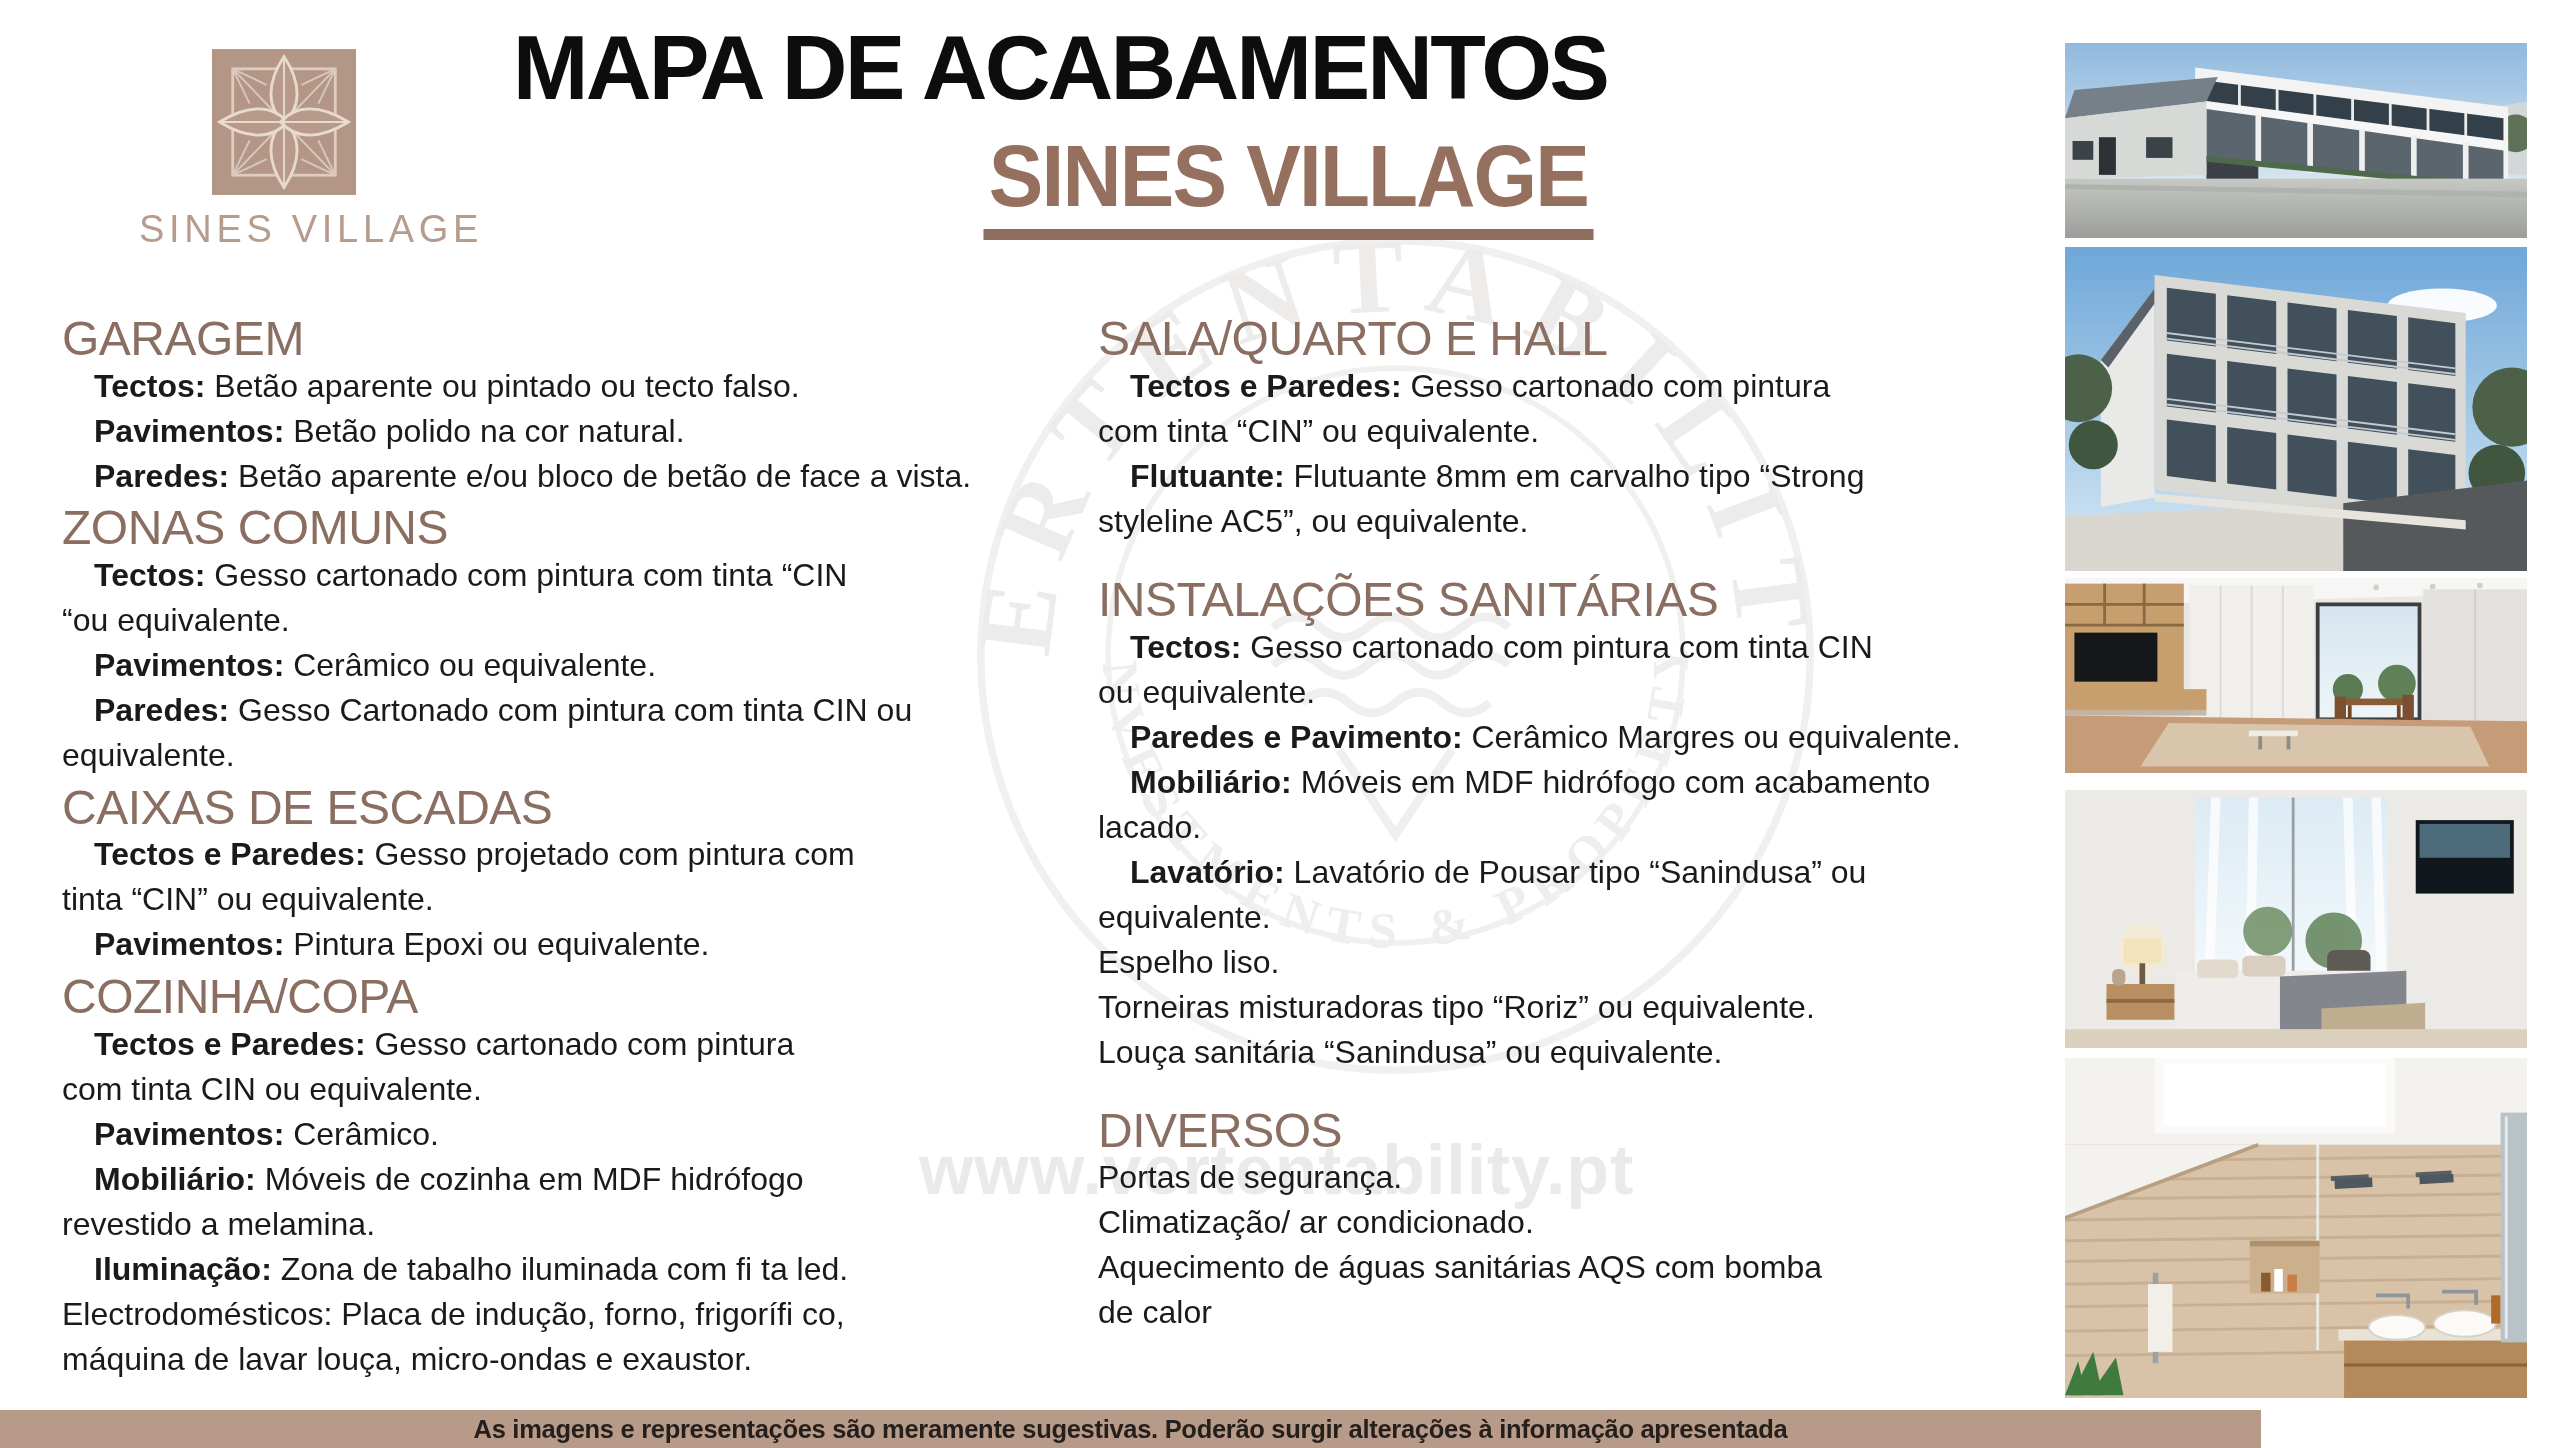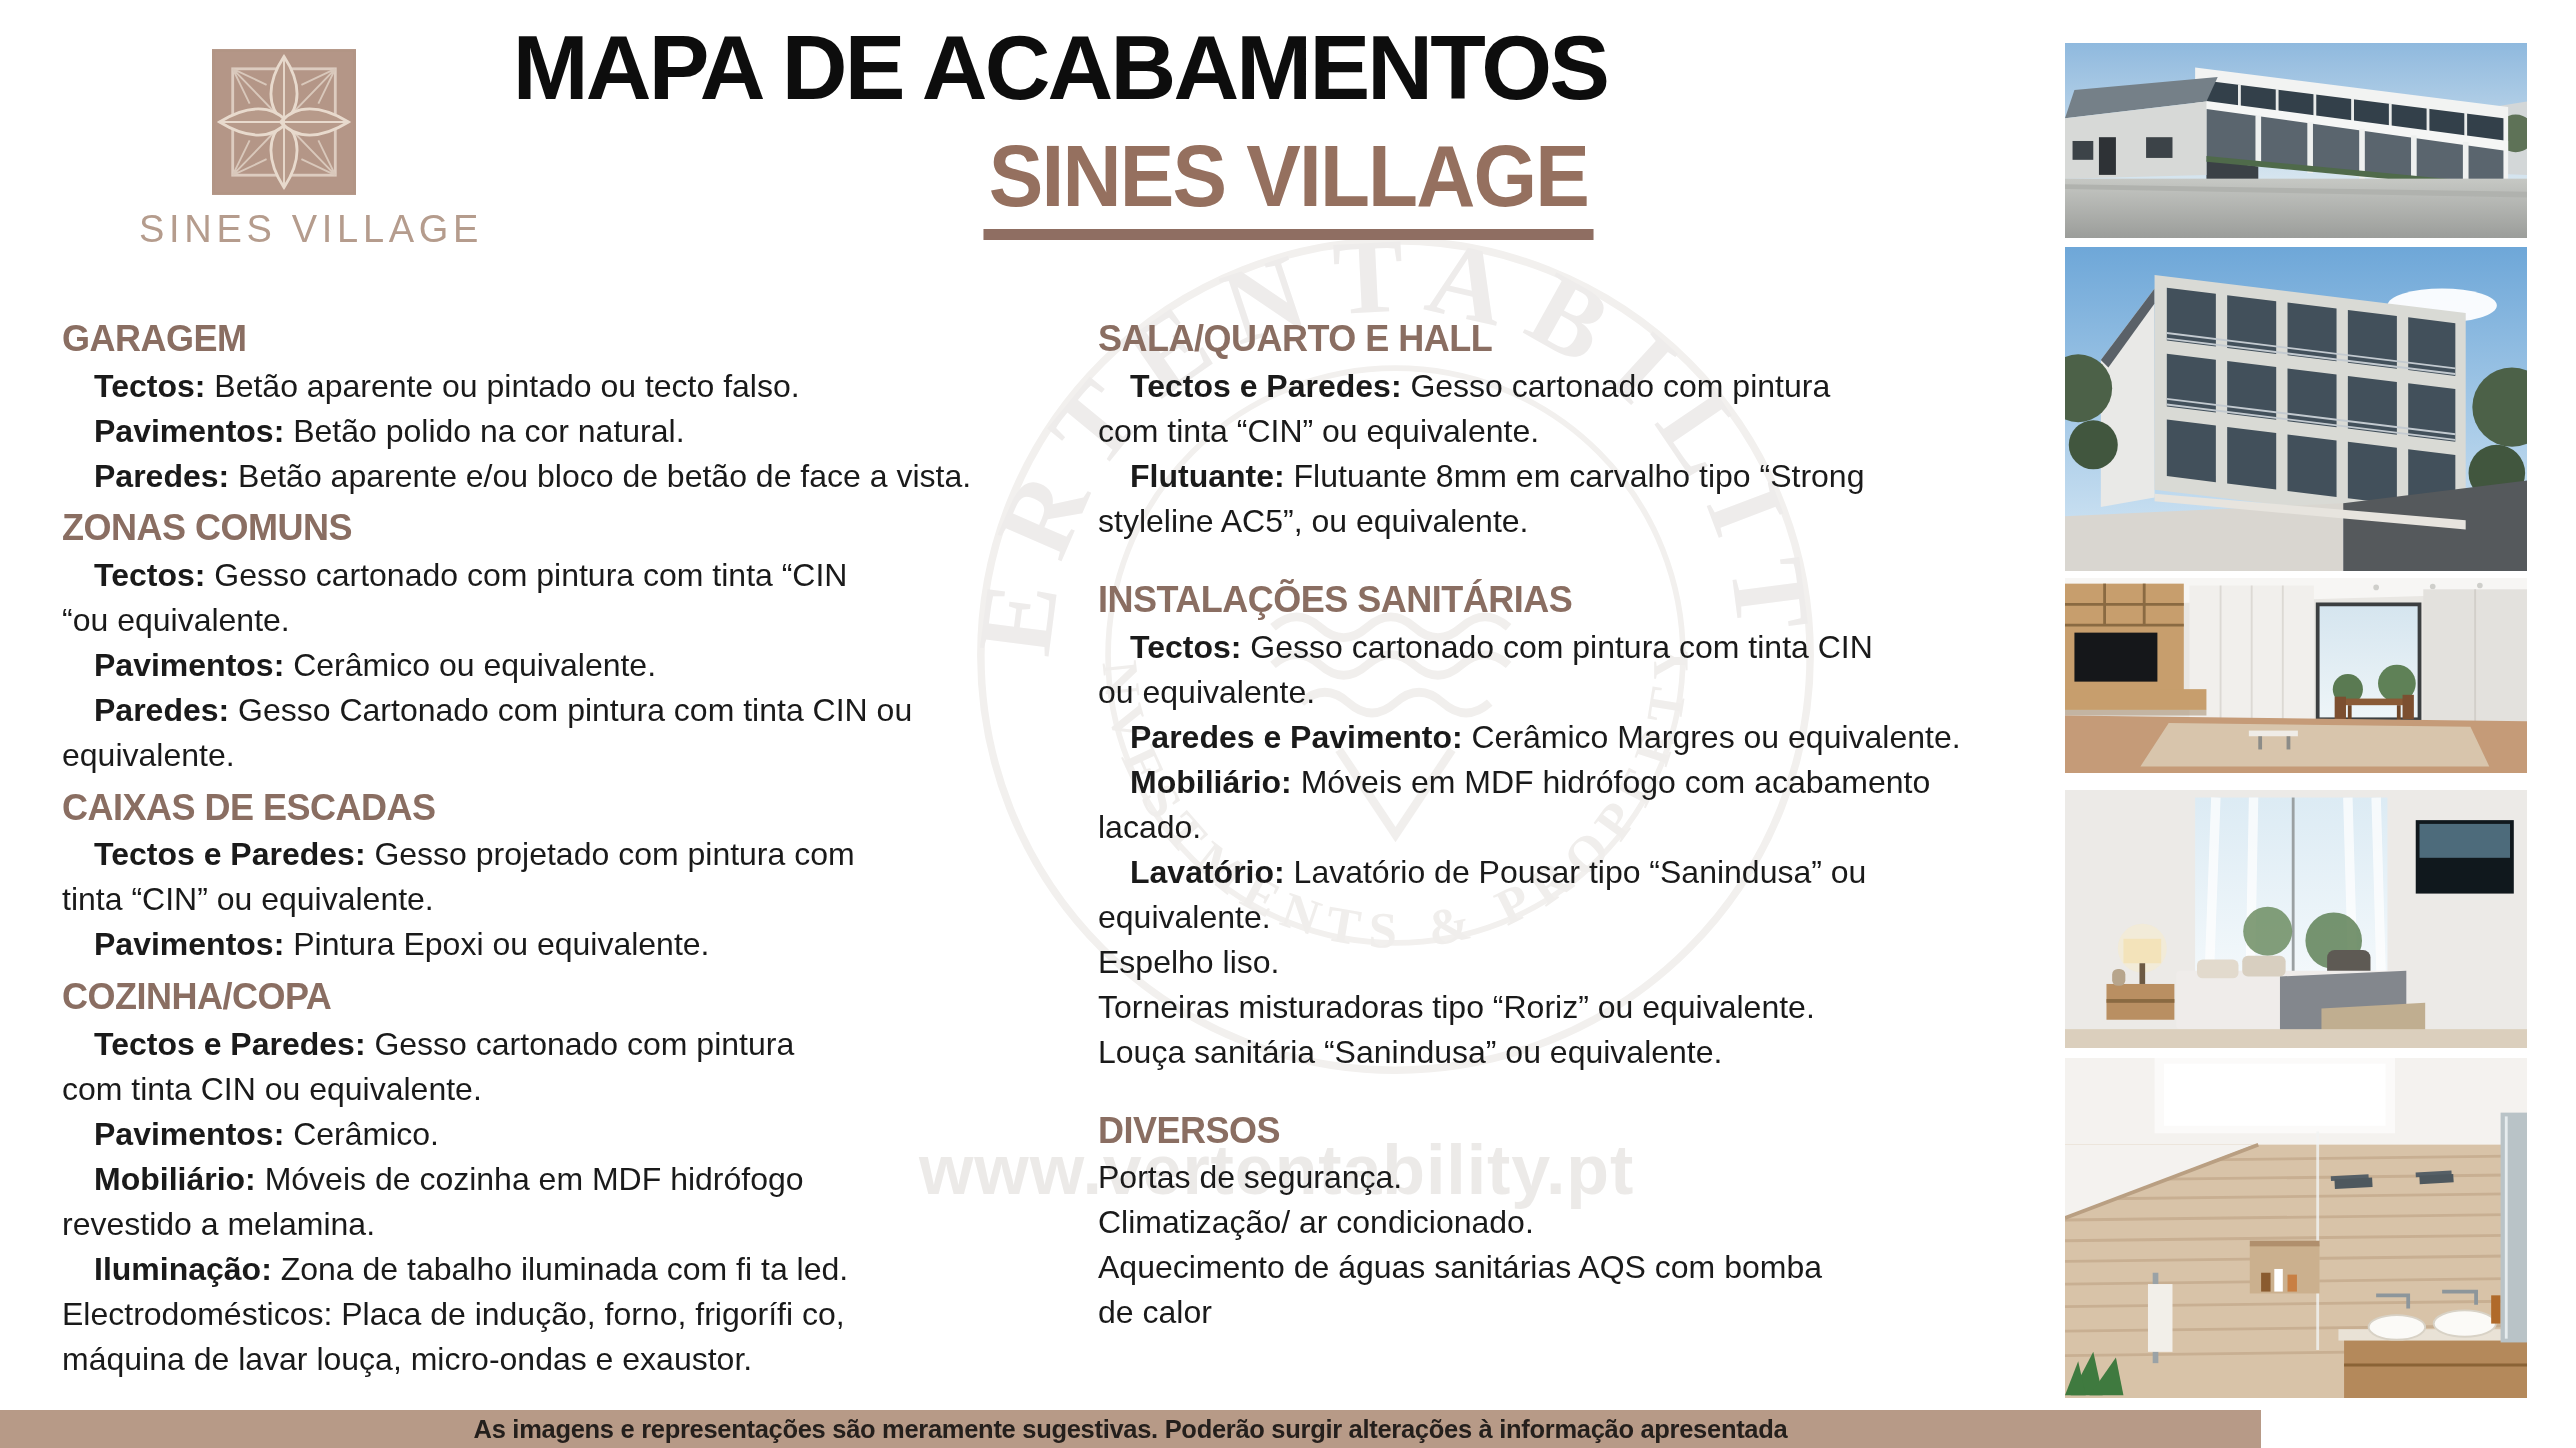--- a/index.html
+++ b/index.html
@@ -45,21 +45,21 @@
     font-size:70px;font-weight:700;color:#eceae8;letter-spacing:0.9px;white-space:nowrap;margin-left:16px;
   }
   
   .col{position:absolute;top:317px;z-index:2;}
   .col-left{left:62px;width:981px;}
   .col-right{left:1098px;width:933px;}
   .spec-section{margin:0 0 0 0;}
   .col-left .spec-section{margin-bottom:7.5px;}
   .col-right .spec-section{margin-bottom:34px;}
   .spec-section h2{
-    margin:0 0 3.8px 0;font-size:36px;line-height:43px;font-weight:700;
+    margin:0 0 3.8px 0;font-size:48px;line-height:43px;font-weight:400;
     letter-spacing:-0.5px;color:var(--heading-brown);white-space:nowrap;
   }
   .spec-section p.line{
     margin:0;font-size:32px;line-height:45px;color:var(--body-text);white-space:nowrap;
   }
   .spec-section p.line b{font-weight:700;margin-left:32px;}
   
   .render{position:absolute;left:2065px;width:462px;margin:0;z-index:2;overflow:hidden;}
   .render svg{display:block;width:100%;height:100%;}
   .render-1{top:43px;height:195px;}

